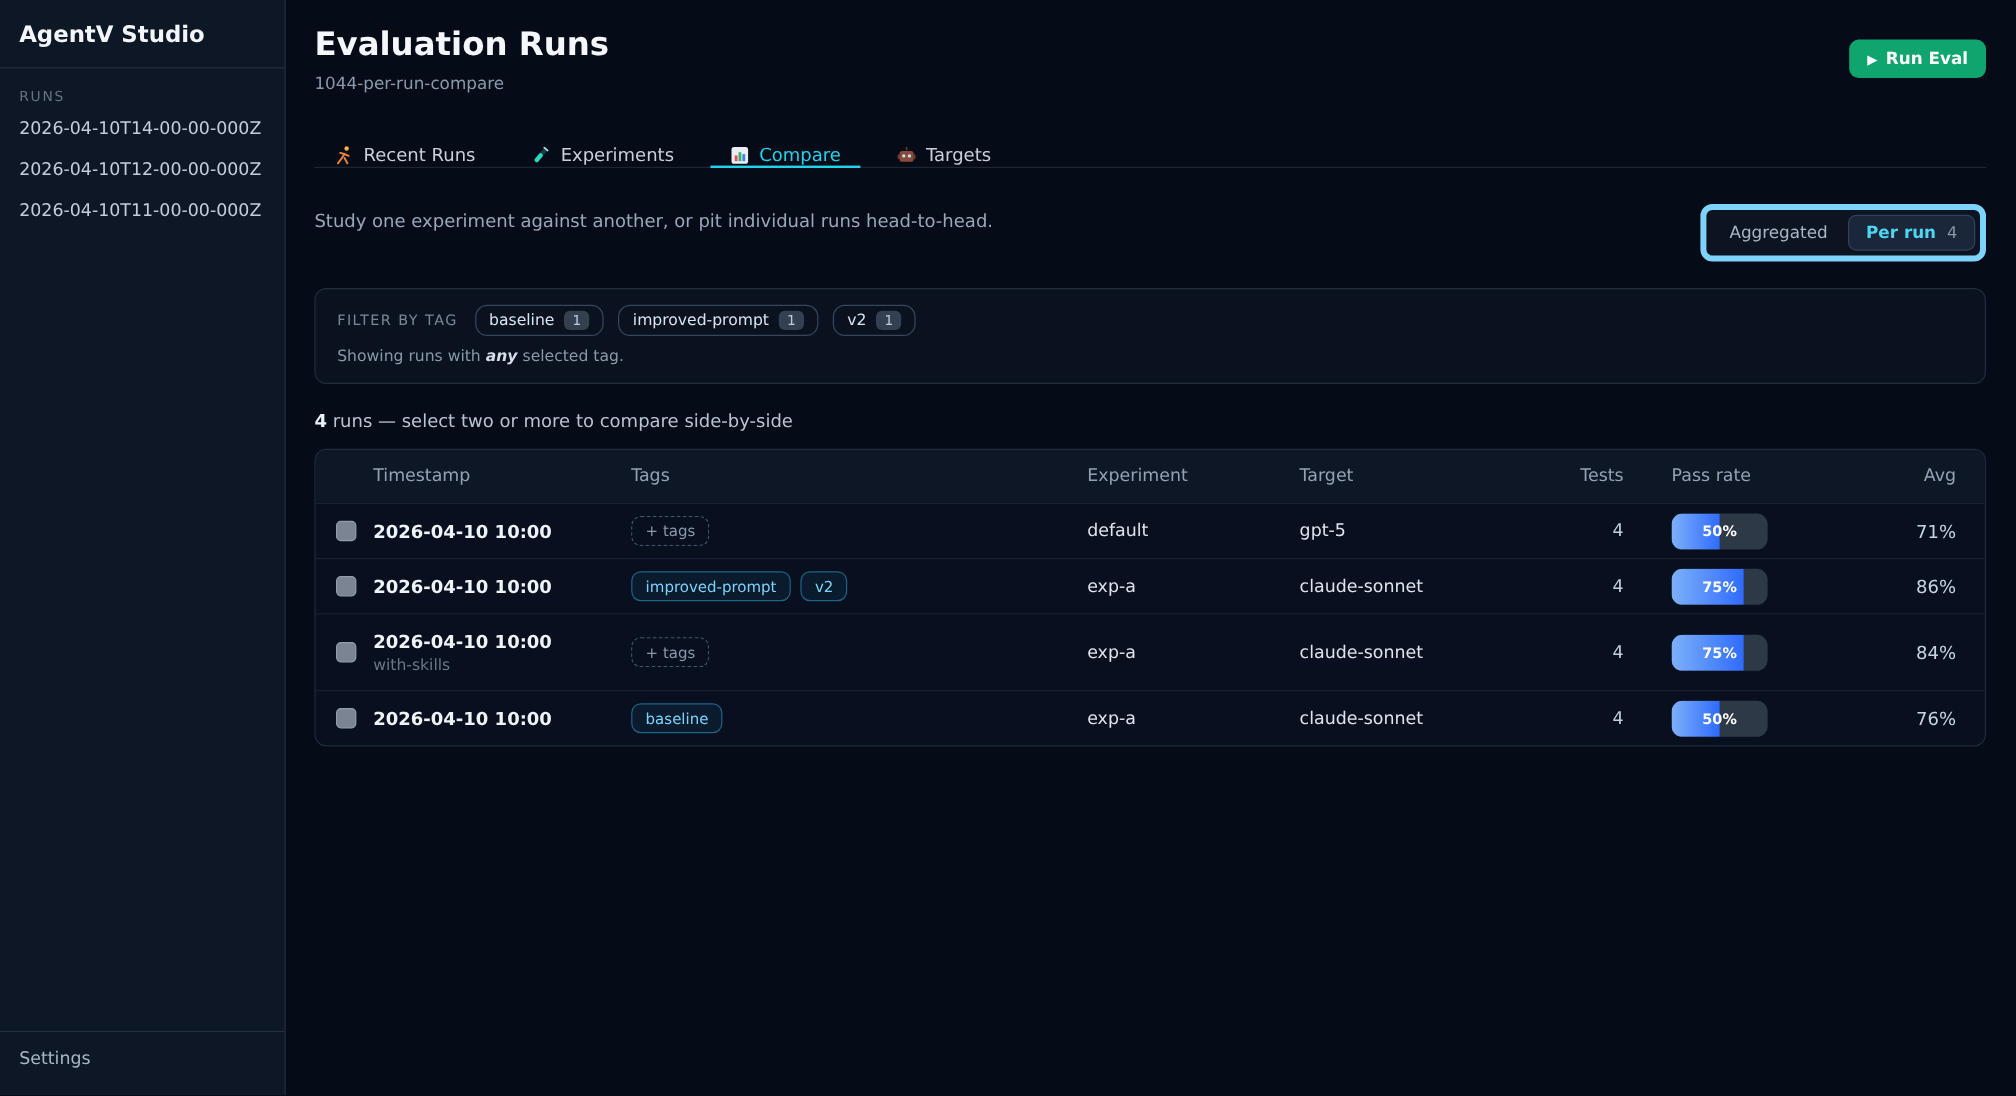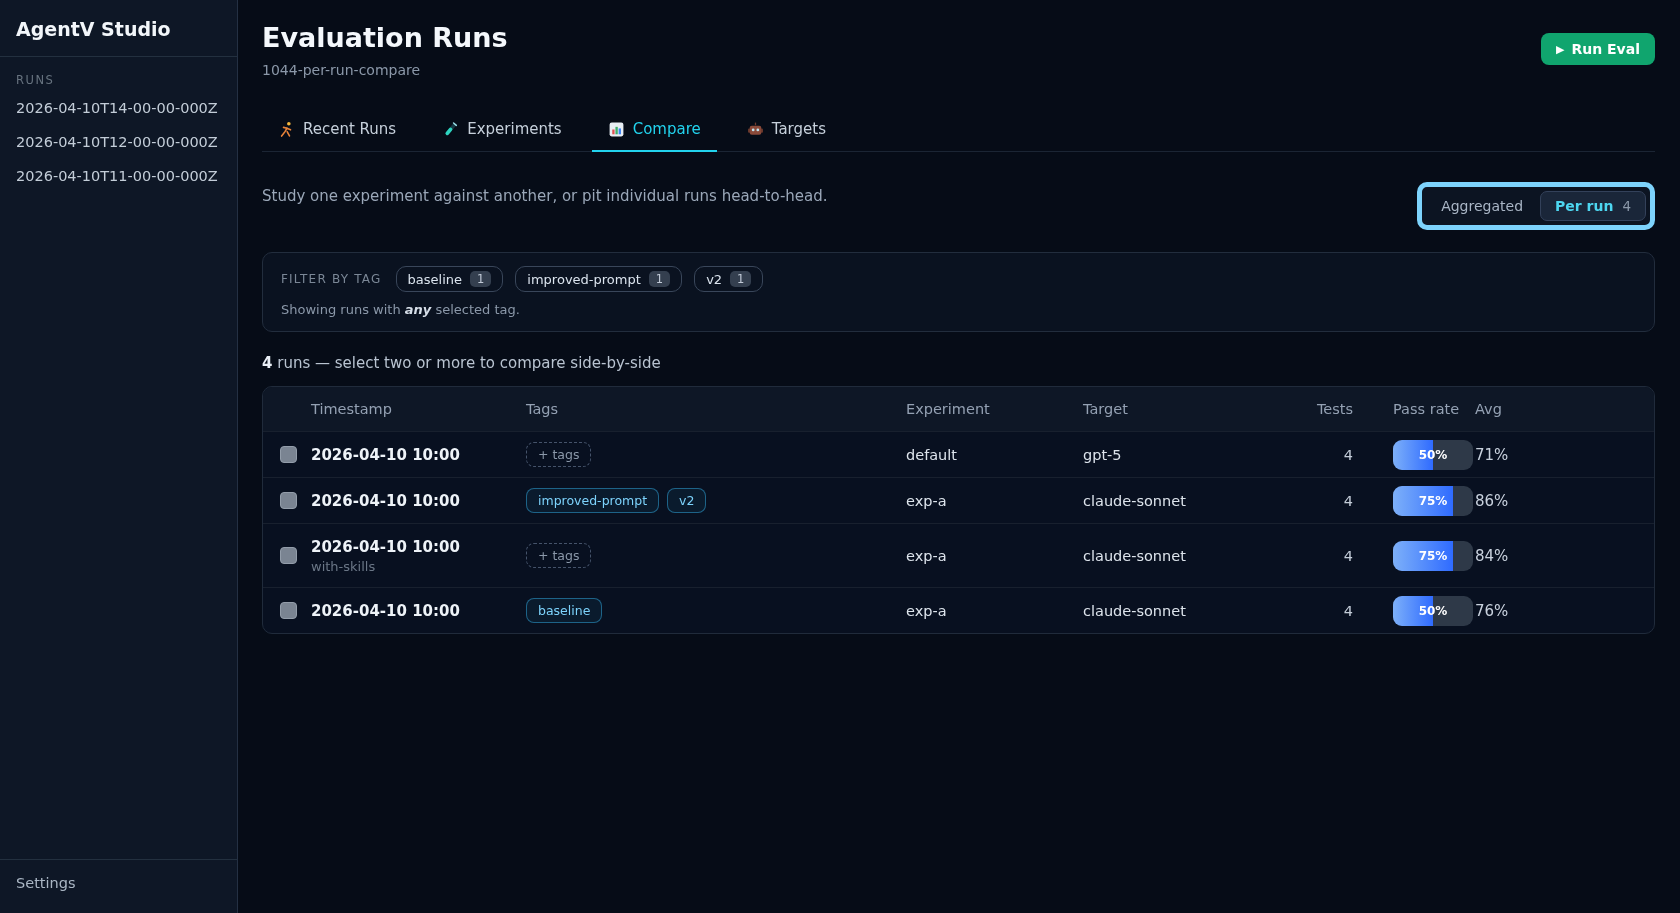--- a/index.html
+++ b/index.html
@@ -33,21 +33,21 @@
     background:#10a56e; color:#ffffff; border:none; border-radius:8px;
     padding:8px 15px; font-size:14px; font-weight:600; cursor:pointer;
     display:flex; align-items:center; gap:7px;
     font-family:inherit;
   }
   .play-glyph { font-size:11px; }
   
   .tabs { display:flex; gap:14px; margin-top:32px; border-bottom:1px solid #1b2534; }
   .tab {
     display:flex; align-items:center; gap:8px;
-    padding:10px 16px 12px 16px; font-size:15px; color:#c6d0db; cursor:pointer;
+    padding:10px 16px 0 16px; font-size:15px; color:#c6d0db; cursor:pointer;
     border-bottom:2px solid transparent; margin-bottom:-1px;
   }
   .tab.active { color:#22d3ee; border-bottom-color:#22d3ee; }
   .tab-icon { width:17px; height:17px; display:inline-block; }
   
   .section-row { display:flex; justify-content:space-between; align-items:flex-start; margin-top:26px; }
   .section-title { font-size:21px; font-weight:bold; color:#f2f6fa; }
   .section-desc { margin-top:9px; font-size:15px; color:#9aa7b8; }
   .view-toggle {
     display:flex; align-items:center; gap:2px;
@@ -78,21 +78,21 @@
   .summary-line b { color:#eaf0f7; font-weight:600; }
   
   .table-card { margin-top:14px; background:#081020; border:1px solid #202b3b; border-radius:10px; overflow:hidden; }
   .tgrid { display:grid; grid-template-columns:48px 215px 380px 177px 203px 77px 112px 1fr; align-items:center; }
   .thead { background:#0e1726; height:44px; color:#94a1b3; font-size:14.5px; }
   .trow { height:46px; border-top:1px solid #18202e; }
   .trow.tall { height:64px; }
   .cell { padding-right:10px; }
   .c-pass { padding-left:30px; }
   .c-right { text-align:right; }
-  .c-avg { padding-right:24px; text-align:left; }
+  .c-avg { padding-right:24px; text-align:right; }
   .checkbox {
     width:17px; height:17px; border-radius:4px; background:#7a8492; border:1px solid #939daa;
     margin-left:17px; cursor:pointer;
   }
   .ts { font-size:15px; font-weight:bold; color:#eef3f8; }
   .ts-sub { font-size:13px; color:#6b7787; margin-top:3px; font-weight:normal; }
   .tagwrap { display:flex; gap:8px; align-items:center; }
   .tag-pill {
     border:1px solid rgba(56,189,248,.45); background:rgba(14,50,72,.35);
     color:#7dd3fc; font-size:12.5px; border-radius:8px; padding:4px 11px; cursor:pointer;

